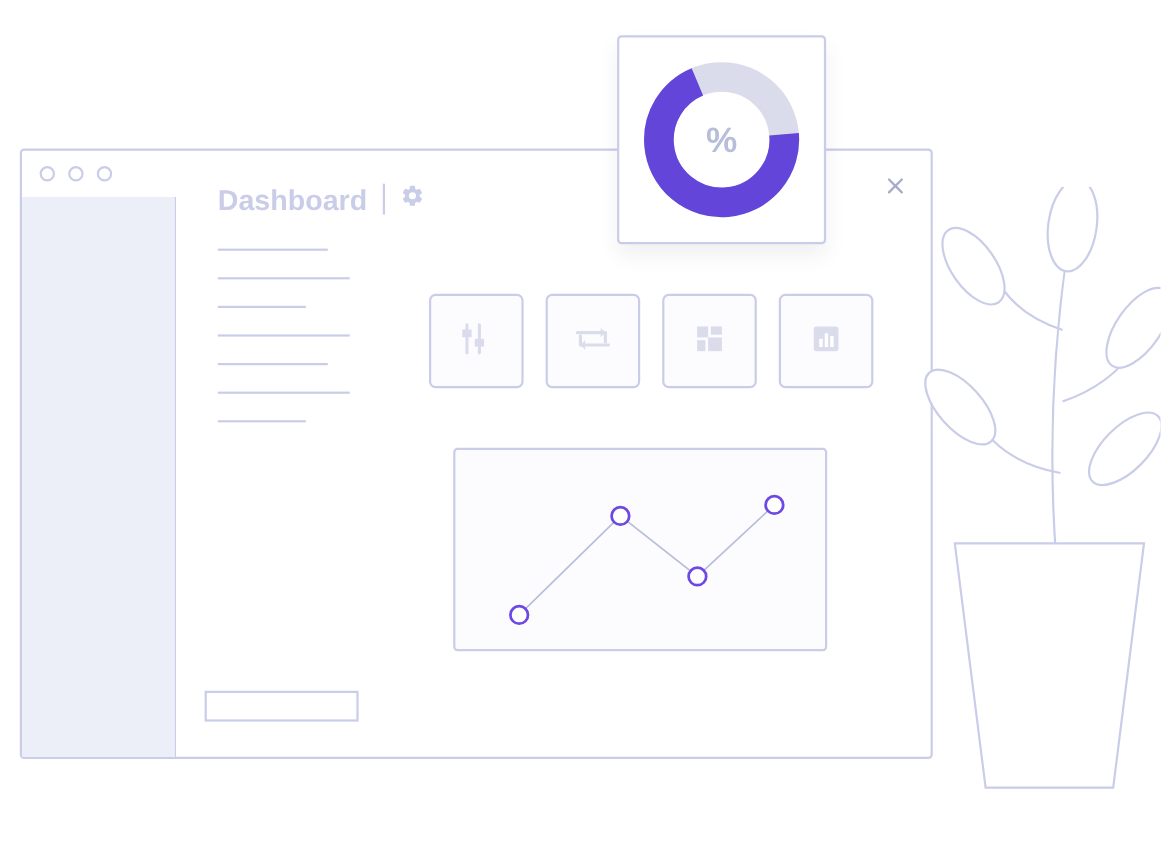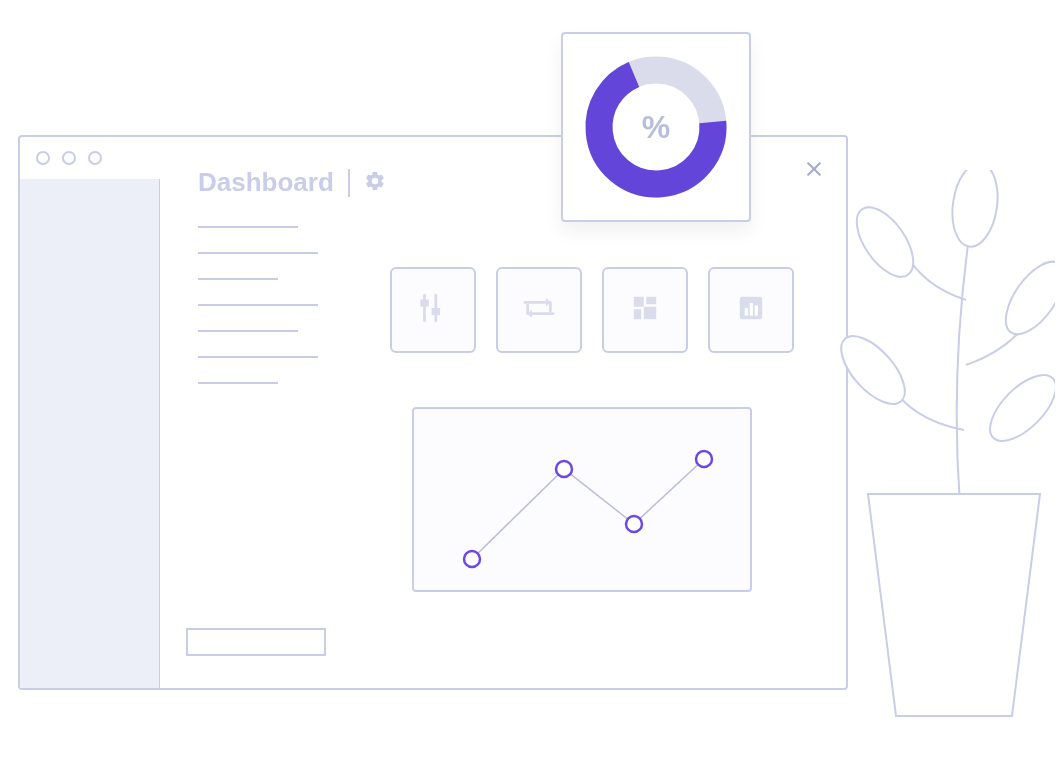--- a/index.html
+++ b/index.html
@@ -45,21 +45,21 @@
     .main-area {
       position: absolute;
       left: 140px;
       top: 0;
       right: 0;
       bottom: 0;
       padding: 30px 38px;
     }
     .title-row {
       display: flex;
-      align-items: center;
+      align-items: flex-start;
       gap: 14px;
       margin-bottom: 28px;
     }
     .page-title {
       font-size: 26px;
       font-weight: 600;
       color: #c9cde8;
     }
     .v-divider {
       width: 2px;

